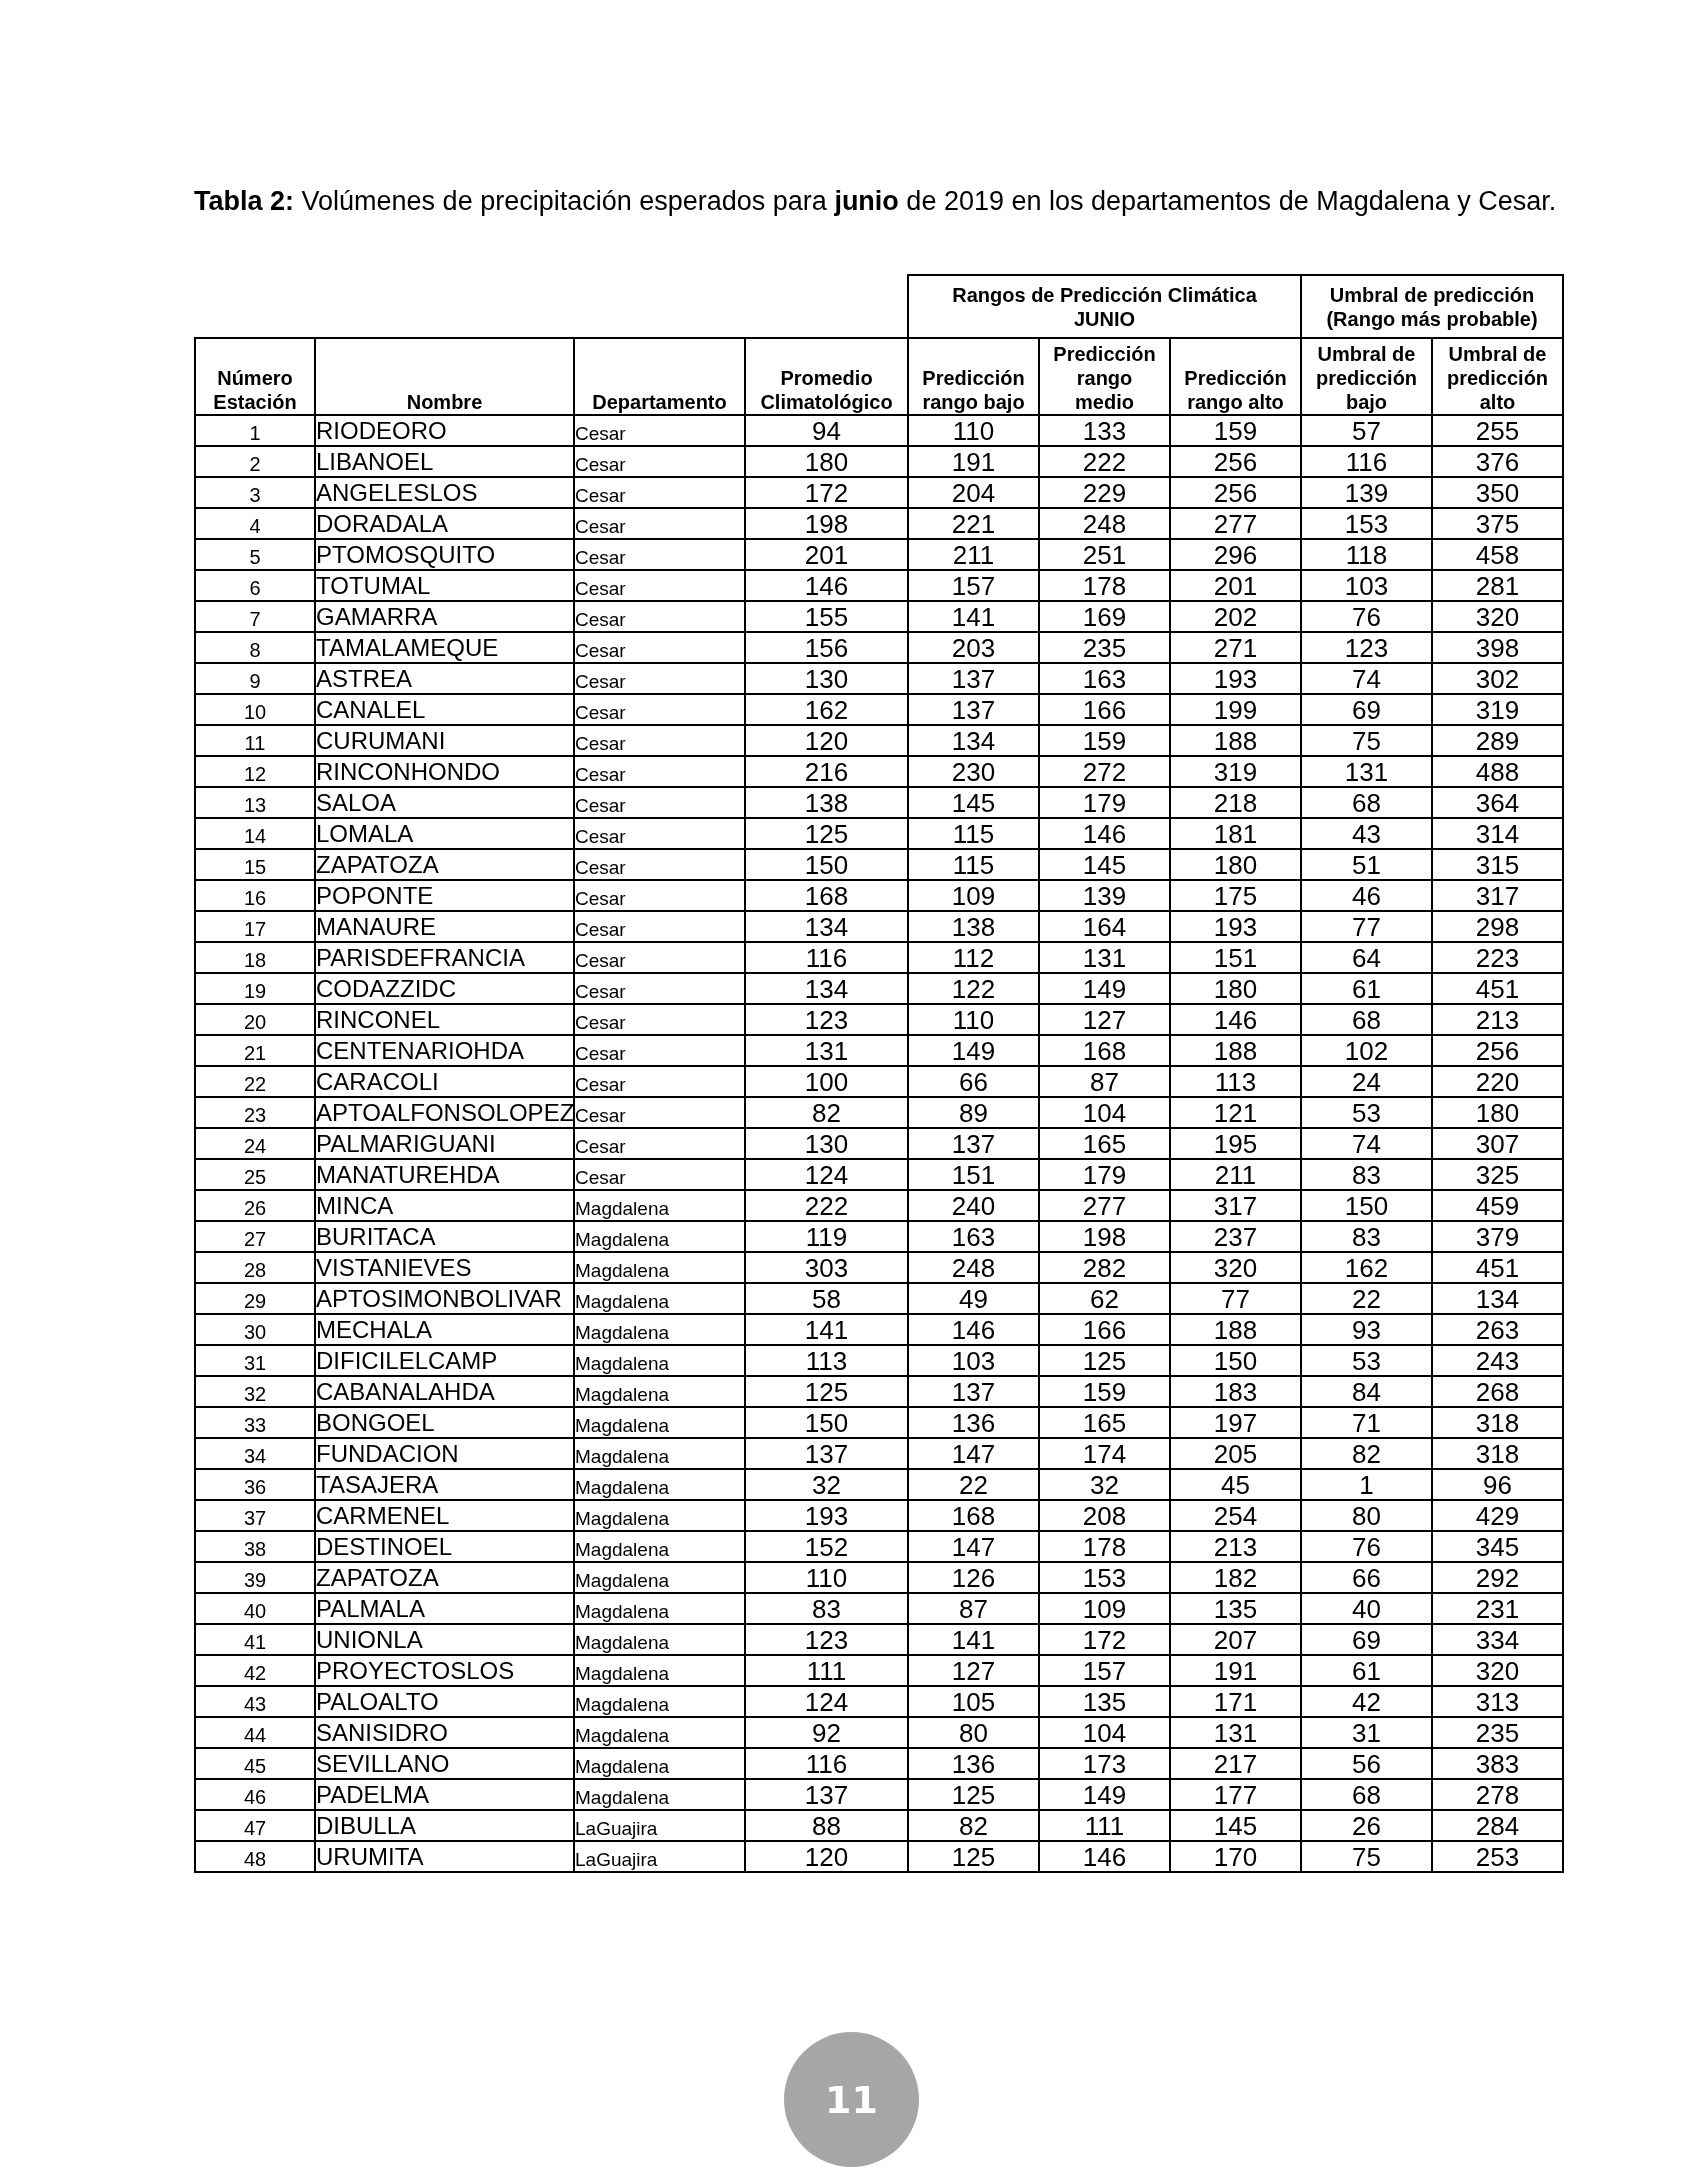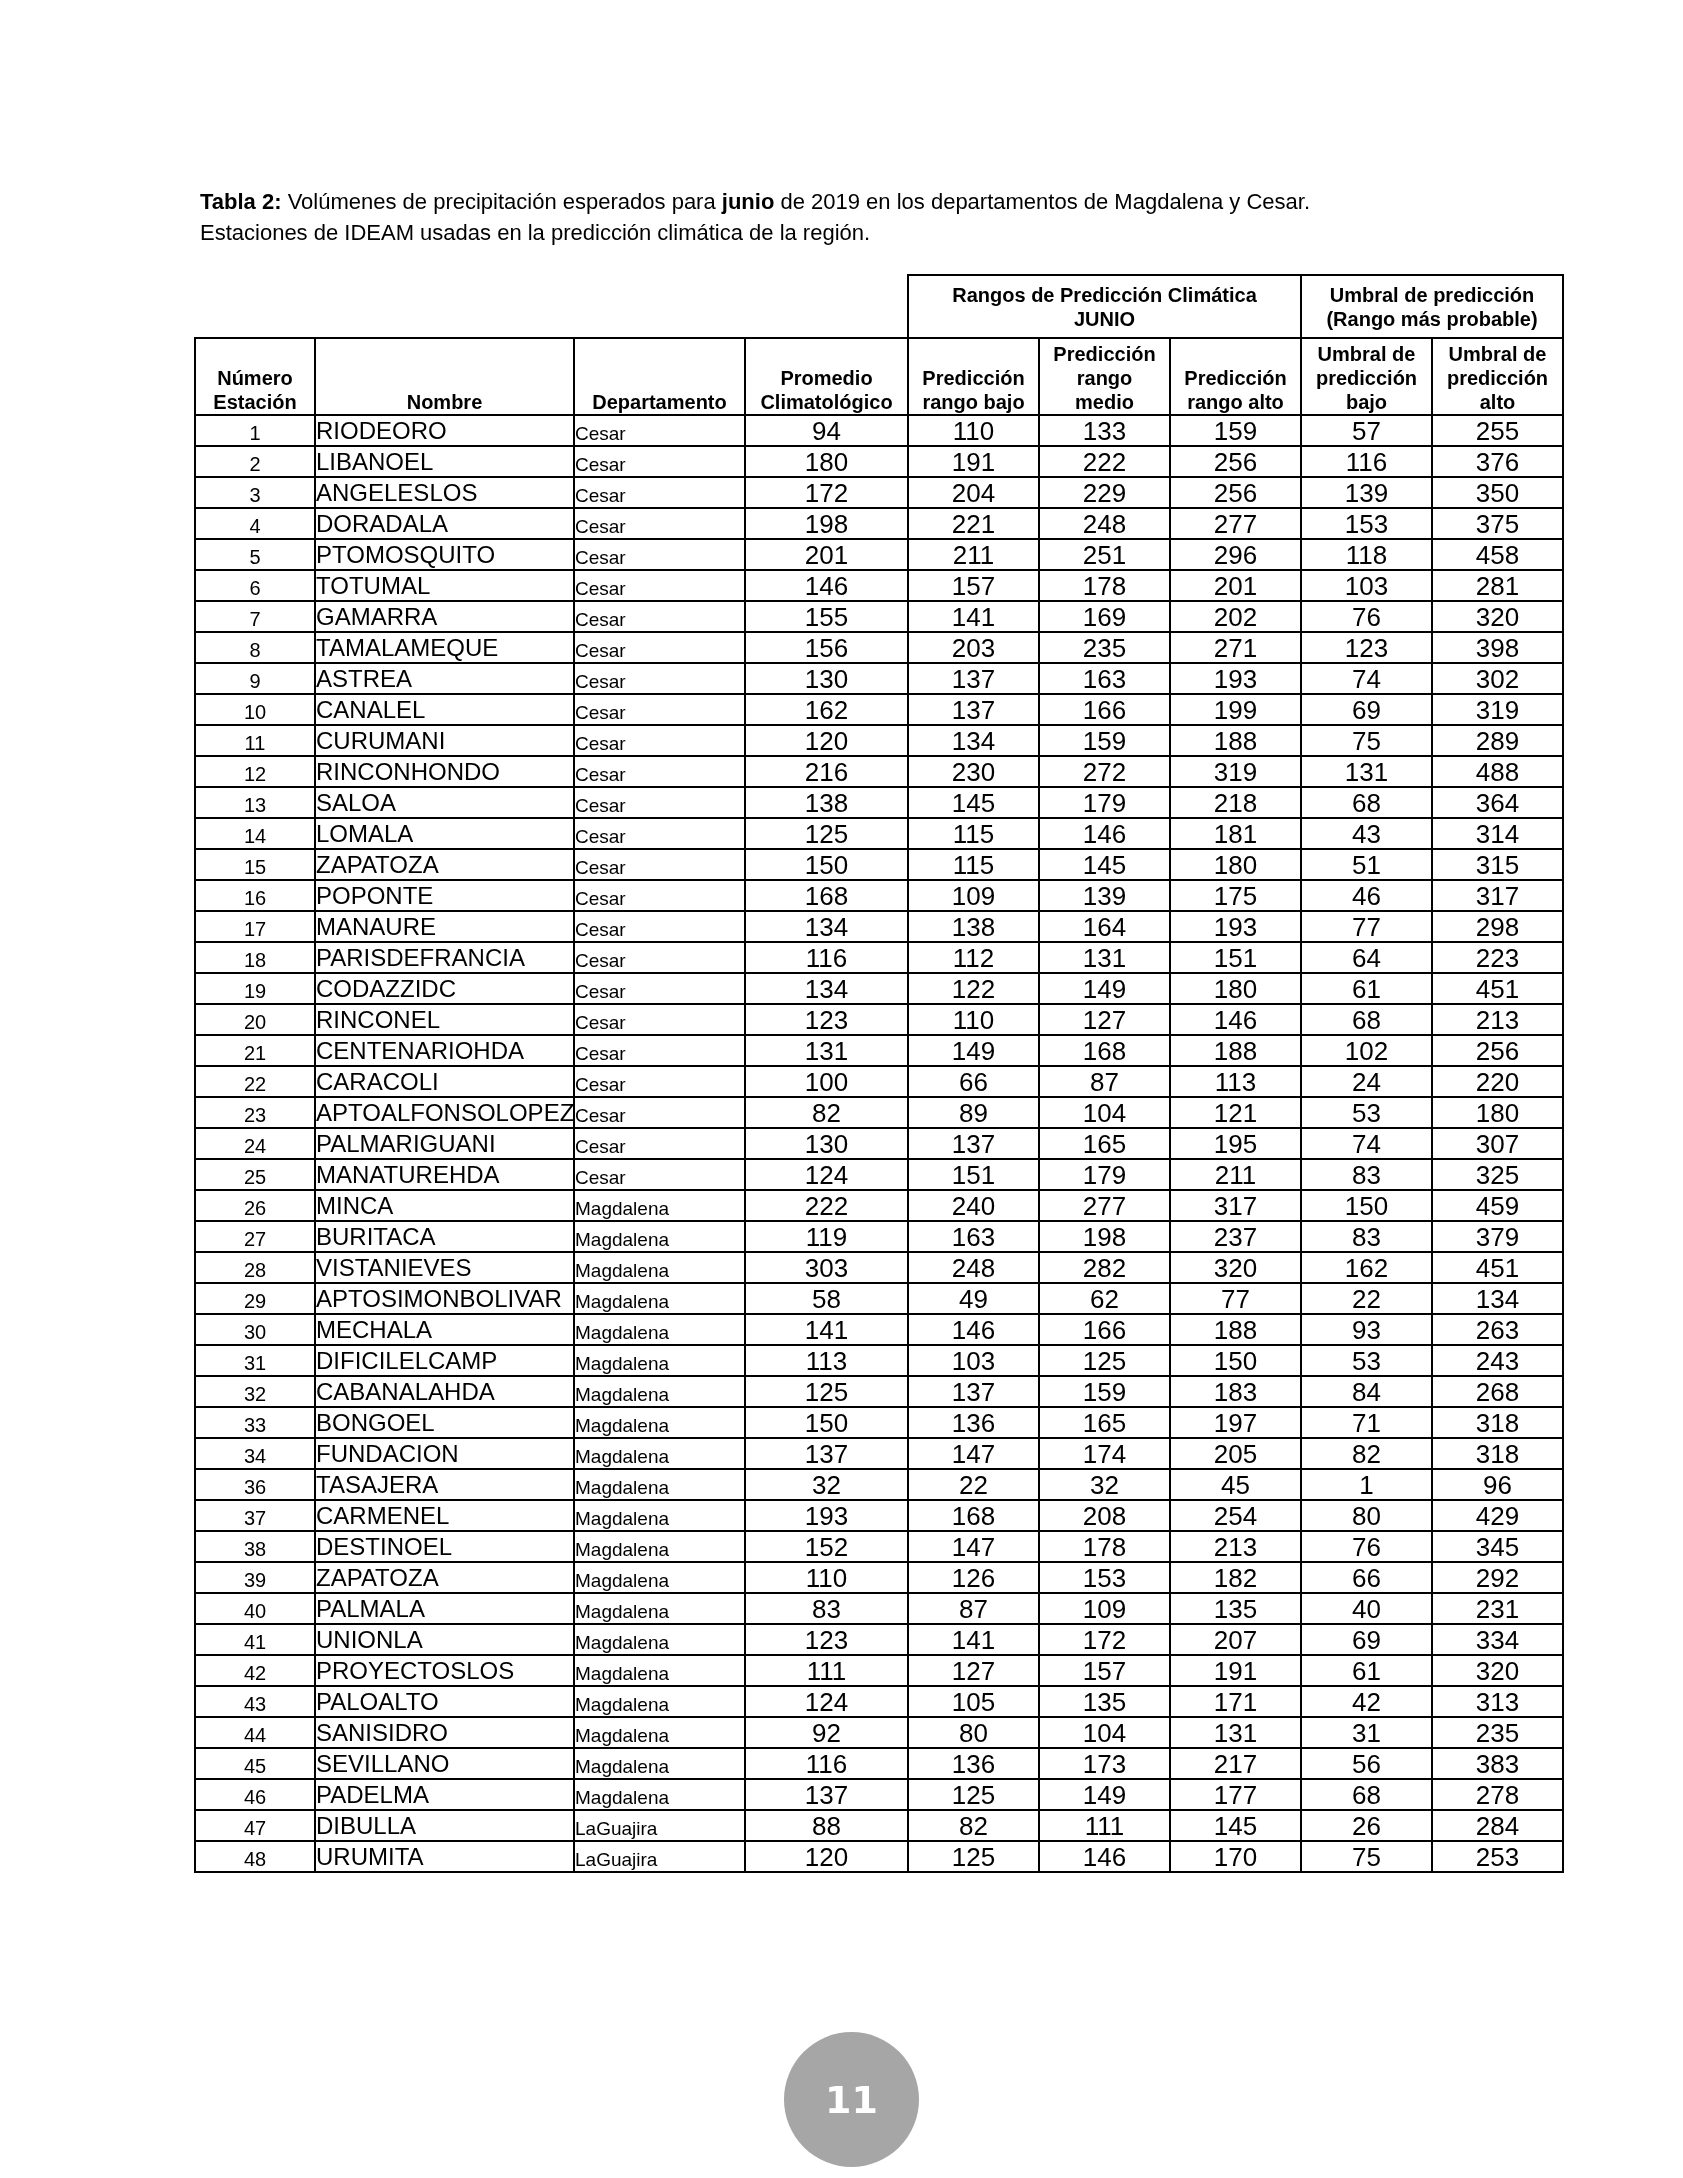--- a/index.html
+++ b/index.html
@@ -1,19 +1,19 @@
 <!DOCTYPE html>
 <html><head>
 <meta charset="utf-8">
 <style>
   html, body { margin: 0; padding: 0; background: #ffffff; }
   body { width: 1683px; height: 2178px; position: relative; overflow: hidden;
          font-family: "Liberation Sans", sans-serif; color: #000; }
-  .caption { position: absolute; left: 200px; top: 186px; width: 1386px;
-             font-size: 22px; line-height: 31px; }
+  .caption { position: absolute; left: 194px; top: 186px; width: 1386px;
+             font-size: 27px; line-height: 31px; }
   .caption b { font-weight: bold; }
   table.main { position: absolute; left: 194px; top: 274px;
                border-collapse: collapse; table-layout: fixed; width: 1367px; }
   table.main td, table.main th { border: 2px solid #000; padding: 0; }
   .hgroup th { height: 61px; font-size: 20px; font-weight: bold; text-align: center;
                line-height: 24px; vertical-align: middle; }
   .hgroup th.blank { border: none; border-bottom: 2px solid #000; }
   .hcols th { height: 75px; font-size: 20px; font-weight: bold; text-align: center;
               line-height: 24px; vertical-align: bottom; padding-bottom: 2px; }
   tbody td { height: 29px; }
@@ -24,21 +24,20 @@
   .page-badge { position: absolute; left: 784px; top: 2032px; width: 135px; height: 135px;
                 border-radius: 50%; background: #a6a6a6; color: #ffffff;
                 font-family: "DejaVu Sans", sans-serif; font-weight: bold; font-size: 38px;
                 display: flex; align-items: center; justify-content: center; }
 </style>
 </head>
 <body>
 
 <div class="caption">
   <div><b>Tabla 2:</b><span> Volúmenes de precipitación esperados para </span><b>junio</b><span> de 2019 en los departamentos de Magdalena y Cesar.</span></div>
-  <div>Estaciones de IDEAM usadas en la predicción climática de la región.</div>
 </div>
 
 <table class="main">
   <colgroup>
     <col style="width:120px">
       <col style="width:259px">
       <col style="width:171px">
     <col style="width:163px">
       <col style="width:131px">
       <col style="width:131px">

